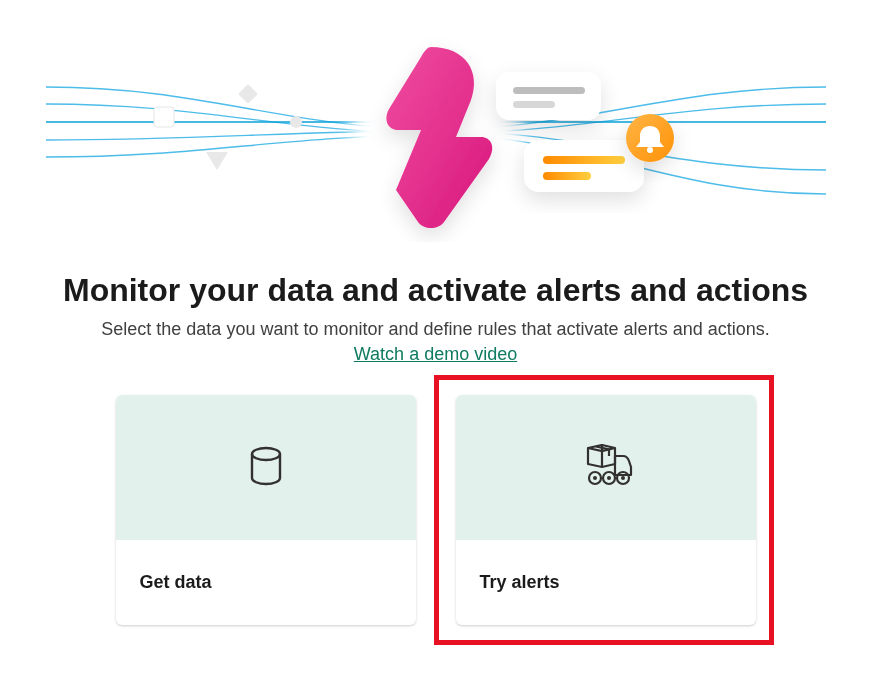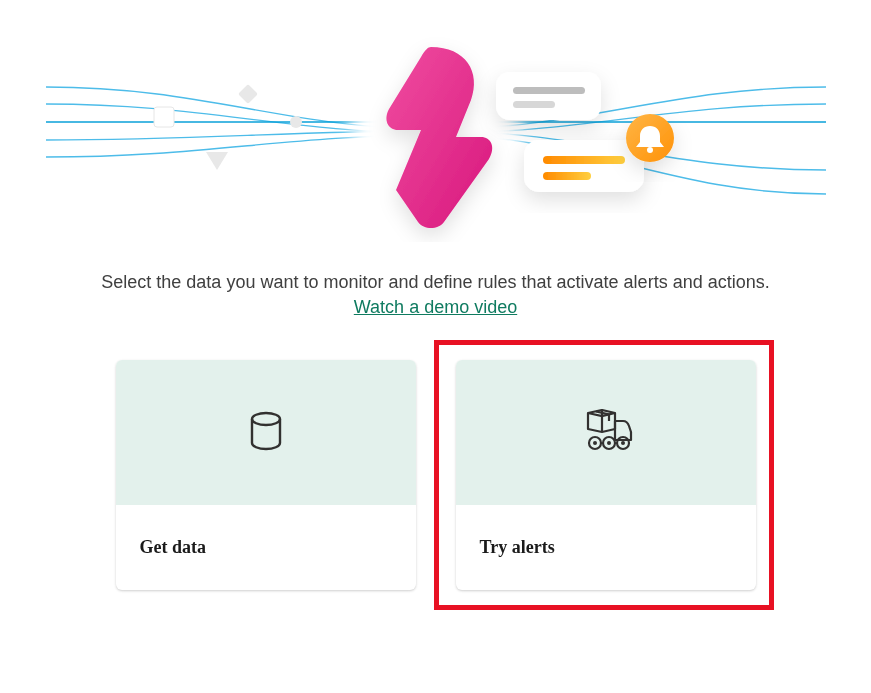--- a/index.html
+++ b/index.html
@@ -35,21 +35,21 @@
       text-align: center;
       font-weight: 400;
       margin-bottom: 4px;
     }
     .demo-link {
       font-size: 18px;
       color: #0f7b60;
       text-decoration: underline;
       font-weight: 400;
       cursor: pointer;
-      margin-bottom: 42px;
+      margin-bottom: 30px;
       display: inline-block;
     }
     .cards-row {
       display: flex;
       gap: 40px;
       justify-content: center;
       position: relative;
     }
     .card {
       width: 300px;
@@ -67,21 +67,20 @@
       background: #e3f1ec;
       display: flex;
       align-items: center;
       justify-content: center;
     }
     .card-bottom {
       flex: 1;
       padding: 22px 24px;
       display: flex;
       align-items: center;
-      font-family: Liberation Serif, serif;
     }
     .card-label {
       font-size: 18px;
       font-weight: 600;
       color: #1b1b1b;
     }
     .highlight-box {
       position: absolute;
       border: 5px solid #e81123;
       pointer-events: none;
@@ -165,20 +164,21 @@
       </g>
 
       <g filter="url(#softShadow)">
         <circle cx="624" cy="126" r="24" fill="url(#bellGrad)"></circle>
         <path d="M624,114 c-6,0 -10,4 -10,10 v6 l-4,5 h28 l-4,-5 v-6 c0,-6 -4,-10 -10,-10 z" fill="#ffffff"></path>
         <circle cx="624" cy="138" r="3" fill="#ffffff"></circle>
       </g>
     </svg>
   </div>
 
+  <h1 class="heading">Monitor your data and activate alerts and actions</h1>
   <p class="subheading">Select the data you want to monitor and define rules that activate alerts and actions.</p>
   <a class="demo-link">Watch a demo video</a>
 
   <div class="cards-row">
 
     <div class="card">
       <div class="card-top">
         <span>
           <svg width="44" height="44" viewBox="0 0 44 44" fill="none">
             <ellipse cx="22" cy="10" rx="14" ry="6" stroke="#323130" stroke-width="2.4" fill="none"></ellipse>

